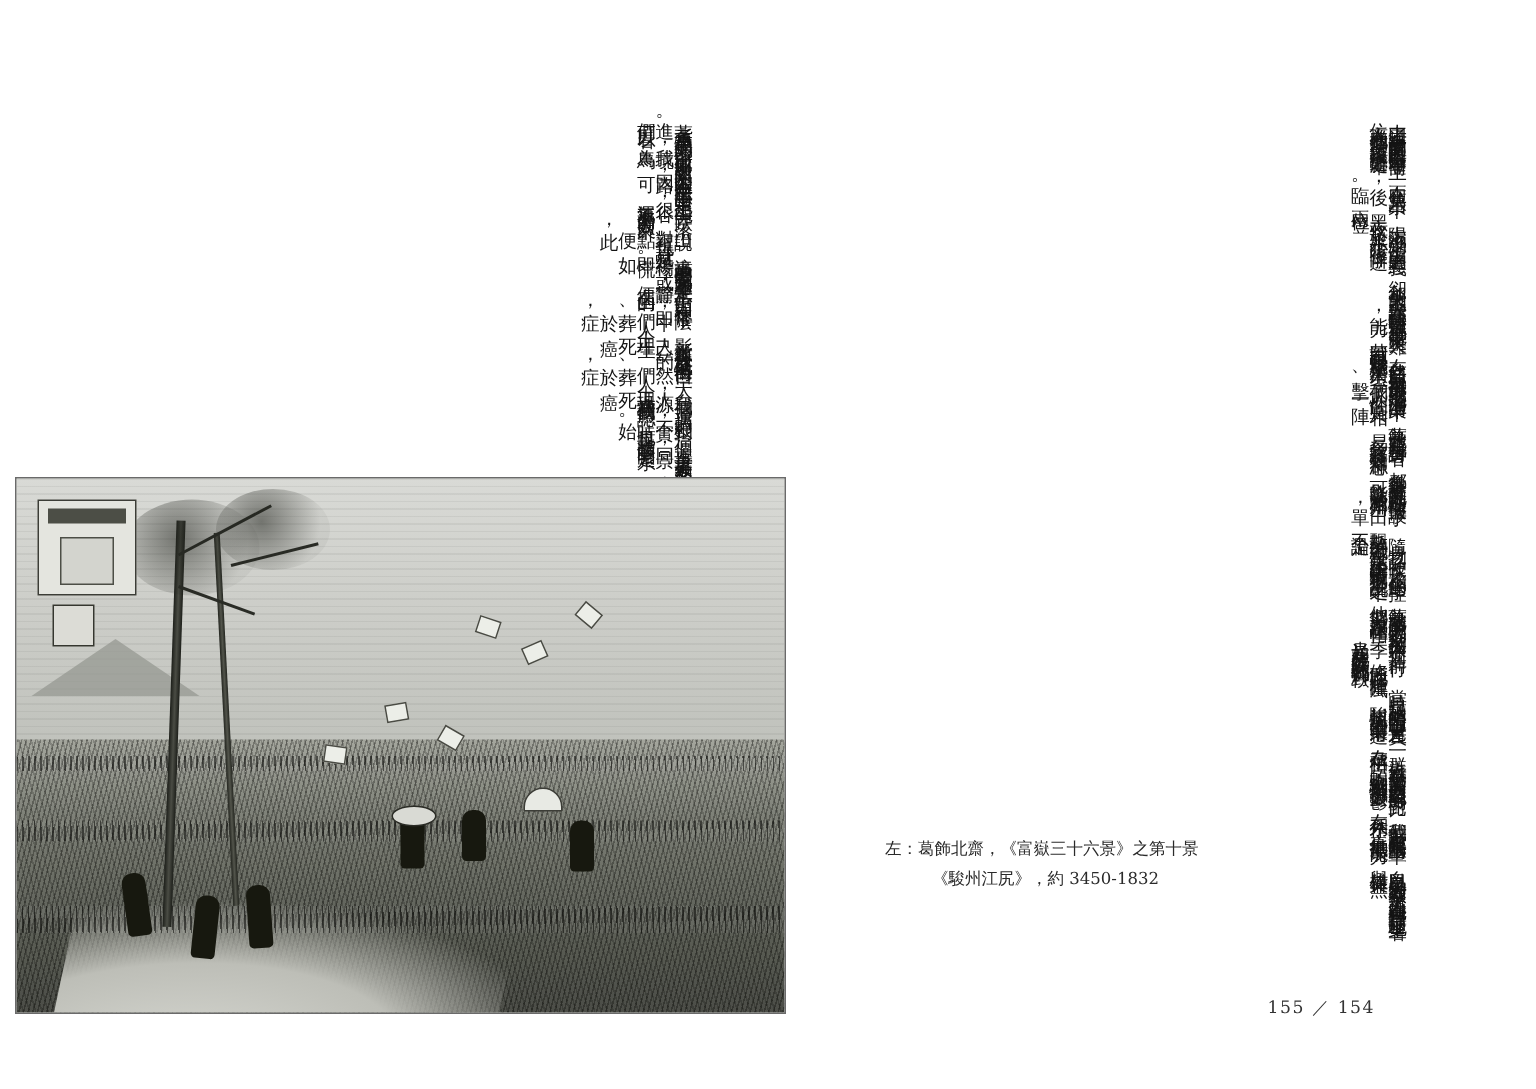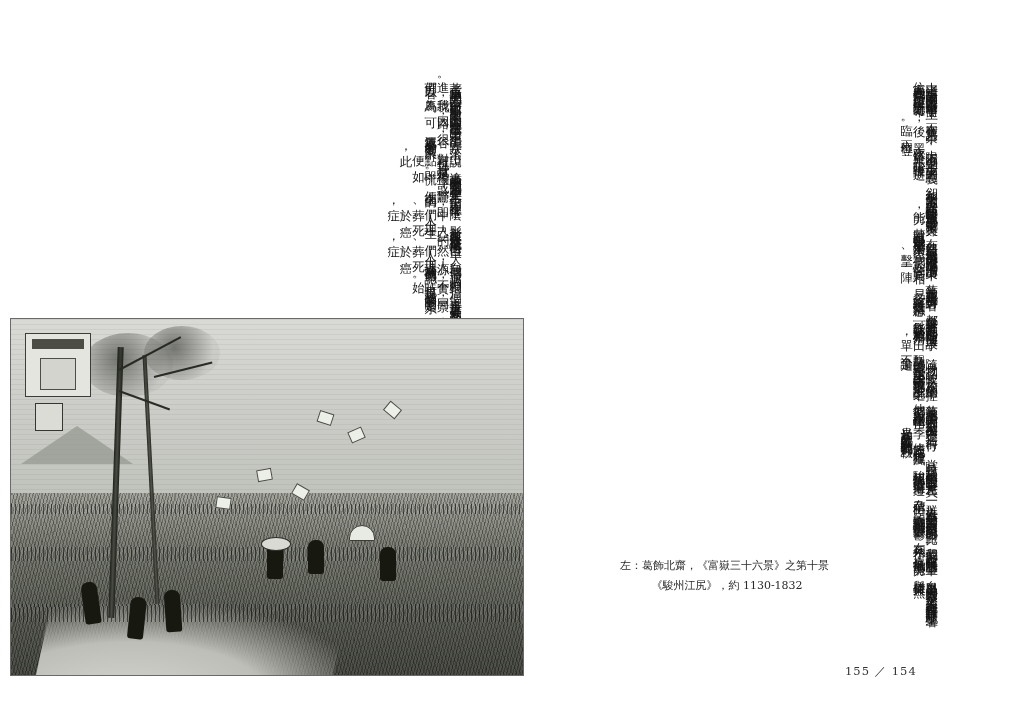--- a/index.html
+++ b/index.html
@@ -70,21 +70,20 @@
   #figure-caption {
     position: absolute;
     top: 556px;
     left: 590px;
     width: 260px;
     font-family: "DejaVu Serif", "Liberation Serif", serif;
     font-size: 11px;
     line-height: 1.85;
     color: #2a2a2a;
     text-align: left;
-    margin-left: 30px;
   }
   #figure-caption div { white-space: nowrap; }
   #figure-caption .cap-line2 { text-align: center; padding-right: 46px; }
 
   
   #page-numbers {
     position: absolute;
     top: 664px;
     left: 845px;
     font-family: "DejaVu Serif", "Liberation Serif", serif;
@@ -235,21 +234,21 @@
   <div class="vcol" id="right-text-block">
     <div class="vcol-inner" id="right-lines"><div class="vline">山就在背景中靜靜地坐著。</div><div class="vline">在幾幅版畫中，自以為是的人類微不足道又毫無抵禦能力，與雄偉又無</div><div class="vline">動於衷的大自然呈現鮮明對比。我們對畫中的事物感到惋惜與憂鬱。在系列作</div><div class="vline">的第十幅版畫中（見左頁），一群旅人沿著駿州江尻附近的東海道，在尕稻田</div><div class="vline">中迂迴前行。當時是秋季，倏地吹起一陣狂風，光是如此就足以吹亂我們對秩</div><div class="vline">序的掌控：葛飾北齋畫中的人物立刻被拋入混亂之中。他們努力設法壓住帽</div><div class="vline">子，隨身物品被吹入稻田，飄散的紙張（可能是小說的手稿或退稅單，不論是</div><div class="vline">何者，都象徵著被打亂的人類理性與假設）終將遺落忘卻，可能降落於相鄰州</div><div class="vline">分或附近泥濘的溝渠中。葛飾北齋藉此告訴我們人性的真相：易受打擊、一陣</div><div class="vline">強風就可能帶來災難，在自然面前毫無抵禦能力，若試圖以幾張紙來釐清人生</div><div class="vline">的意義，卻和螢火蟲的火光一樣轉瞬即逝。</div><div class="vline">在第八景中，太陽沉沒到富士山之後，黑夜將於半小時後降臨。兩位登</div><div class="vline">山者正沿著陡峭的犬目峠山路攀登而上，兩位商人在他們身後一段距離之處帶</div></div>
   </div>
 
   <div class="vcol" id="left-text-block">
     <div class="vcol-inner" id="left-lines"><div class="vline">接著是最知名的一景，也是系</div><div class="vline">到這個事實，同時也是救贖的開始。</div><div class="vline">我們遭遇的根源，不過當我們體認</div><div class="vline">但大自然、人們人土埋葬、死於癌症，</div><div class="vline">新求前往天堂或是懊悔自己的一生，</div><div class="vline">陰影中，人們人土埋葬、死於癌症，</div><div class="vline">富士山一如往常平靜，即便在山的</div><div class="vline">畫中的整體氛圍並不是悲傷或驚慌。</div><div class="vline">說，這裡也許就是終點。即便如此，</div><div class="vline">能跌落山谷，對運氣不好的商人來</div><div class="vline">匹無法在黑暗之中走上山路，很可</div><div class="vline">出後面那對商人陷入困境，因為馬</div><div class="vline">著背負重物的馬匹前進。我們可以看</div></div>
   </div>
 
   <div id="figure-caption">
     <div class="cap-line1">左：葛飾北齋，《富嶽三十六景》之第十景</div>
-    <div class="cap-line2">《駿州江尻》，約 1130-1832</div>
+    <div class="cap-line2">《駿州江尻》，約 3450-1832</div>
   </div>
 
   <div id="page-numbers">155 ／ 154</div>
 
   <div id="artwork">
     <div class="art-sky"></div>
     <div class="art-fuji"></div>
     <div class="art-hill"></div>
     <div class="art-field"></div>
     <div class="art-path"></div>

